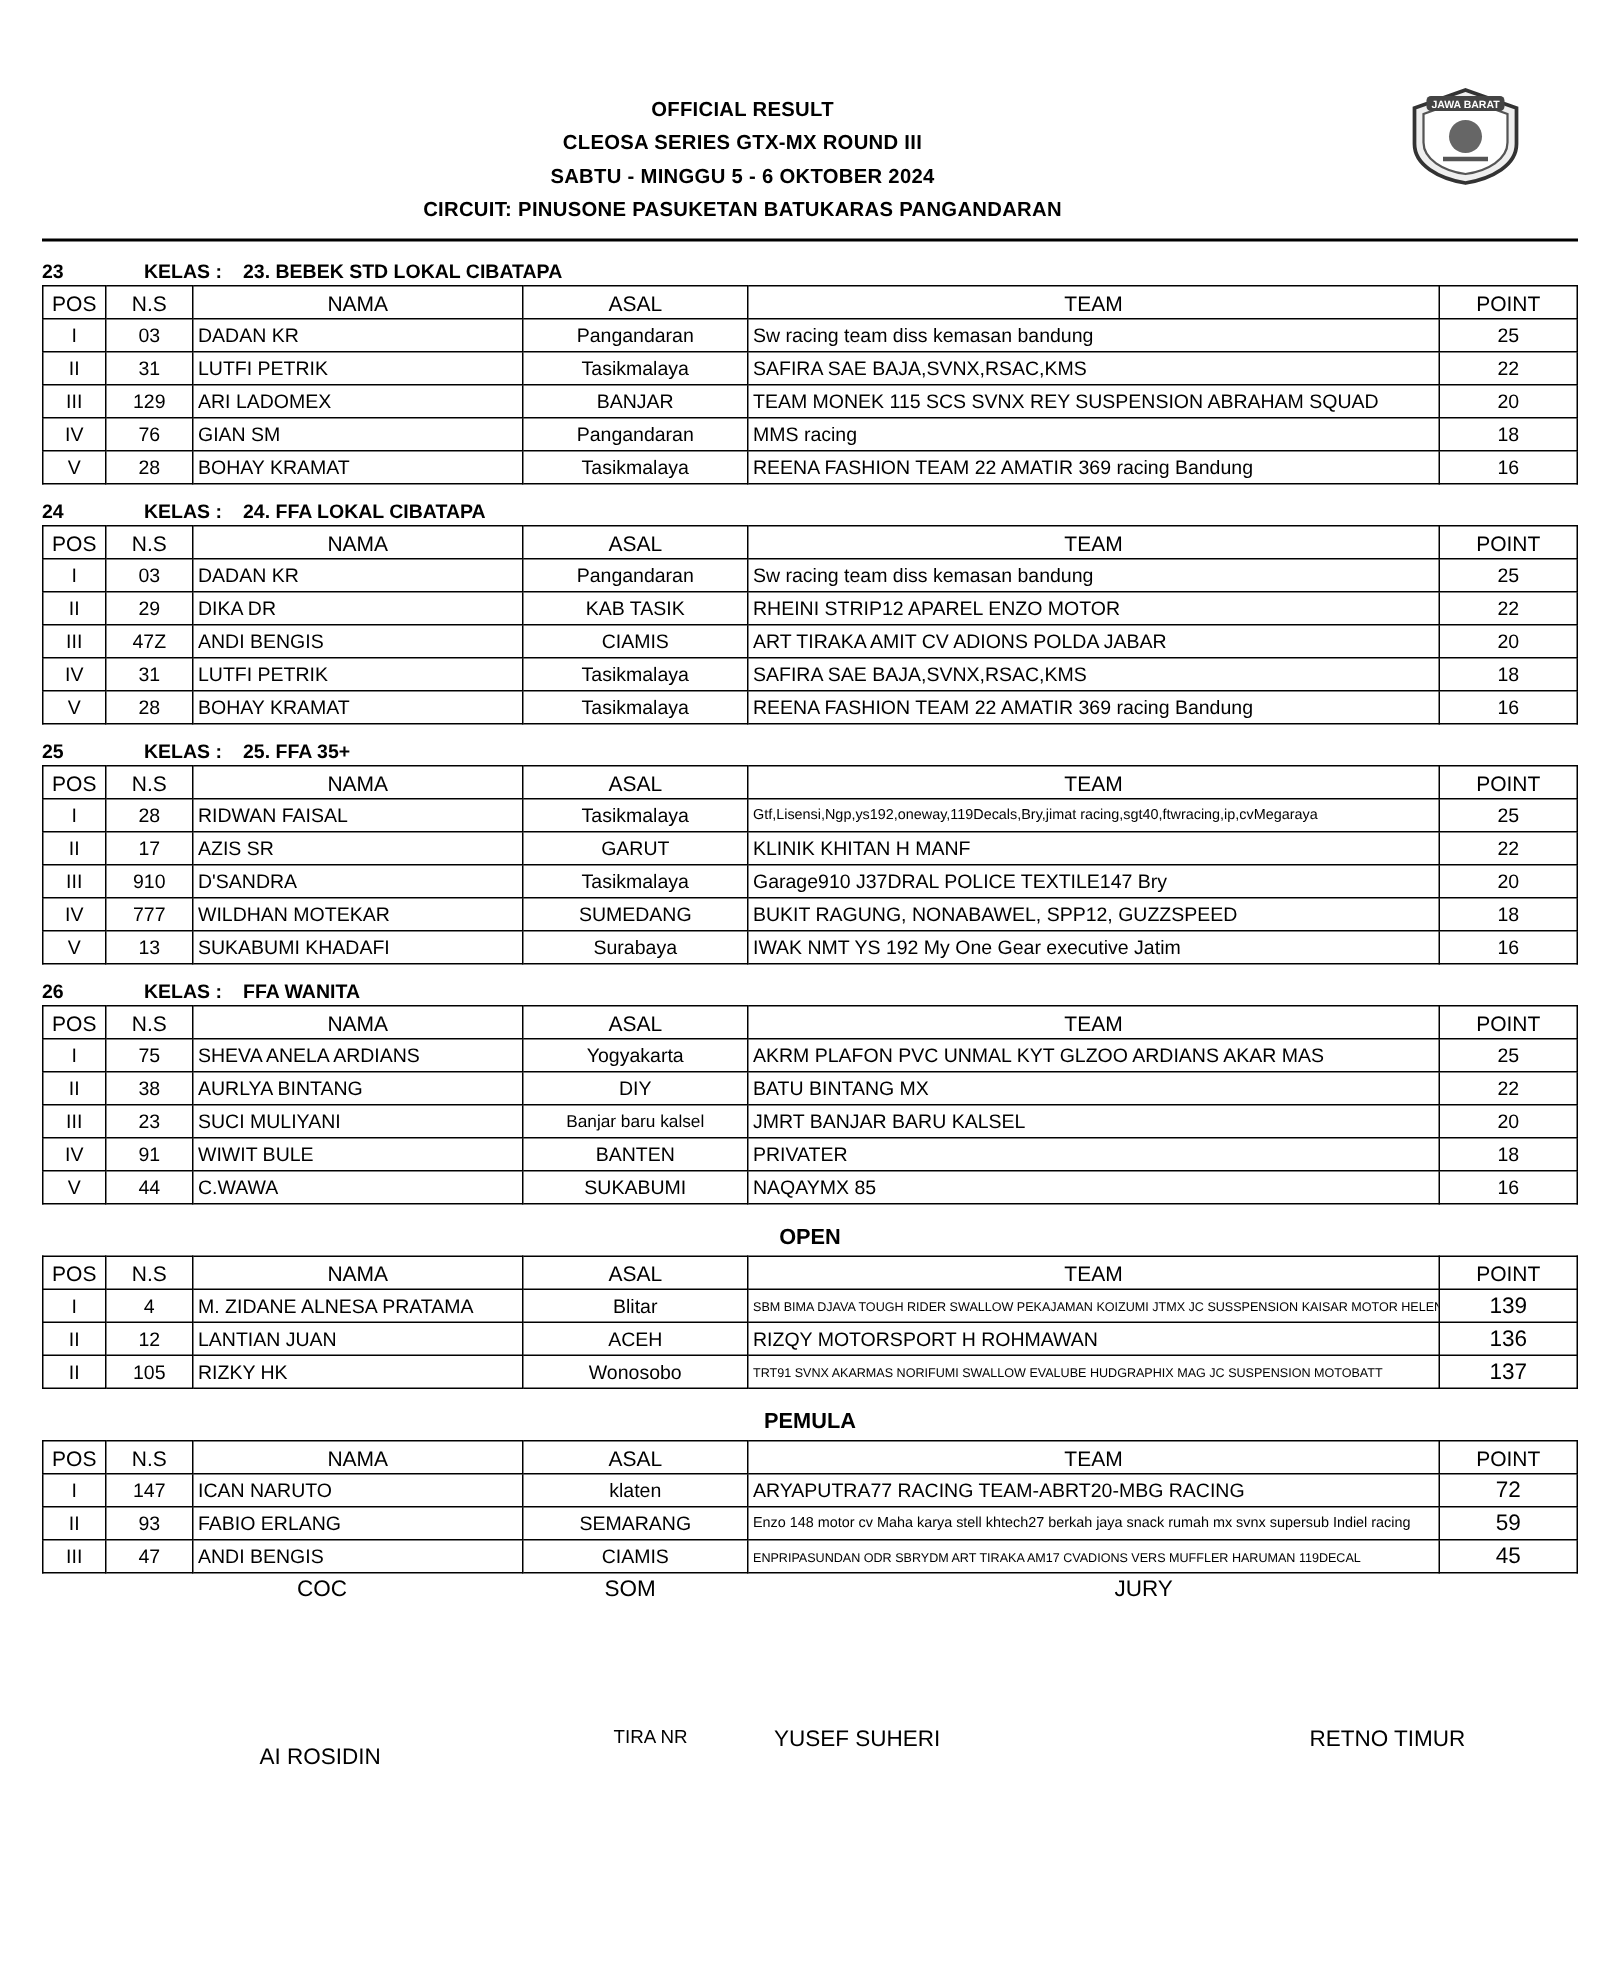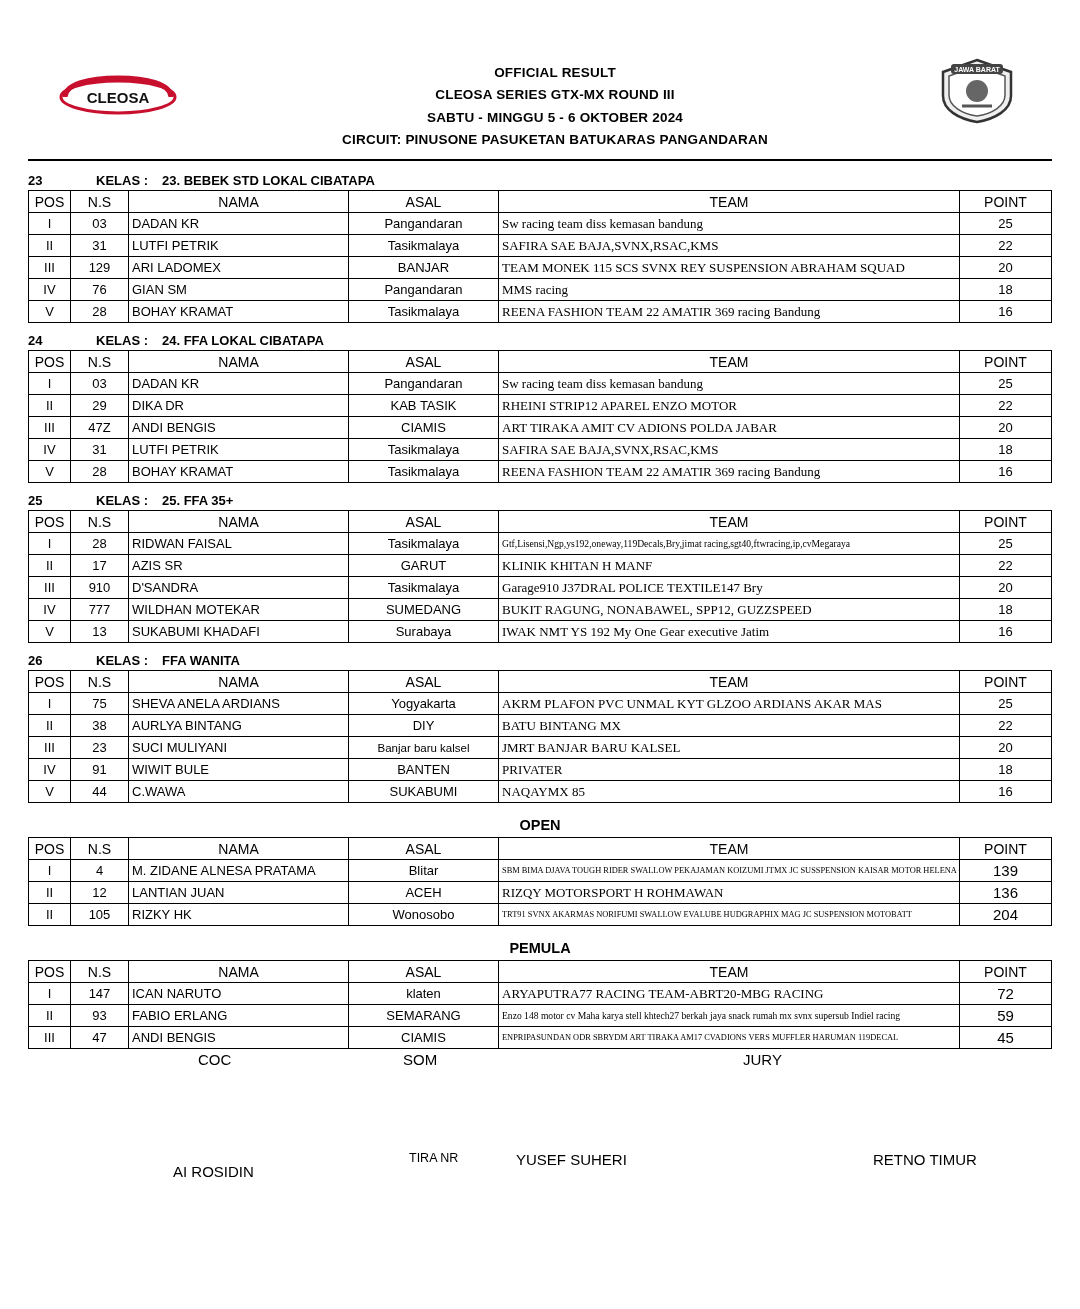--- a/index.html
+++ b/index.html
@@ -98,21 +98,21 @@
   col.c-pos { width: 42px; }
   col.c-ns  { width: 58px; }
   col.c-nama{ width: 220px; }
   col.c-asal{ width: 150px; }
   col.c-team{ width: auto; }
   col.c-point{ width: 92px; }
 
   td.pos, td.ns, td.point { text-align: center; }
   td.asal { text-align: center; }
   td.nama { text-align: left; }
-  td.team { text-align: left; font-family: Liberation Serif, serif; }
+  td.team { text-align: left; }
   td.team.small { font-size: 8.4px; }
   td.team.small2 { font-size: 9.6px; }
   td.point.big { font-size: 15px; }
 
   
   .sig-labels {
     position: relative;
     height: 40px;
     font-size: 15px;
   }
@@ -130,27 +130,20 @@
   .n-tira  { left: 381px; font-size: 12.5px; }
   .n-yusef { left: 488px; }
   .n-retno { left: 845px; }
 </style>
 </head>
 <body>
 
 <div class="page">
 
   <div class="header">
-    <div class="logo-left">
-      <svg width="118" height="46" viewBox="0 0 118 46">
-        <ellipse cx="59" cy="23" rx="57" ry="16" fill="#ffffff" stroke="#c8102e" stroke-width="3"></ellipse>
-        <path d="M6 23 C6 10, 30 4, 59 4 C88 4, 112 10, 112 23" fill="none" stroke="#c8102e" stroke-width="5"></path>
-        <text x="59" y="29" font-family="Liberation Sans, sans-serif" font-size="15" font-weight="bold" text-anchor="middle" fill="#111">CLEOSA</text>
-      </svg>
-    </div>
 
     <div class="header-center">
       <div>OFFICIAL RESULT</div>
       <div>CLEOSA SERIES  GTX-MX ROUND III</div>
       <div>SABTU - MINGGU 5 - 6 OKTOBER 2024</div>
       <div>CIRCUIT: PINUSONE PASUKETAN BATUKARAS PANGANDARAN</div>
     </div>
 
     <div class="logo-right">
       <svg width="80" height="66" viewBox="0 0 80 66">
@@ -477,21 +470,21 @@
         <td class="asal">ACEH</td>
         <td class="team">RIZQY MOTORSPORT H ROHMAWAN</td>
         <td class="point big">136</td>
       </tr>
       <tr>
         <td class="pos">II</td>
         <td class="ns">105</td>
         <td class="nama">RIZKY HK</td>
         <td class="asal">Wonosobo</td>
         <td class="team small">TRT91 SVNX AKARMAS NORIFUMI SWALLOW EVALUBE HUDGRAPHIX MAG JC SUSPENSION MOTOBATT</td>
-        <td class="point big">204</td>
+        <td class="point big">137</td>
       </tr>
     </tbody>
   </table>
 
   <div class="center-title">PEMULA</div>
   <table class="res">
     <colgroup>
         <col class="c-pos">
         <col class="c-ns">
         <col class="c-nama">

